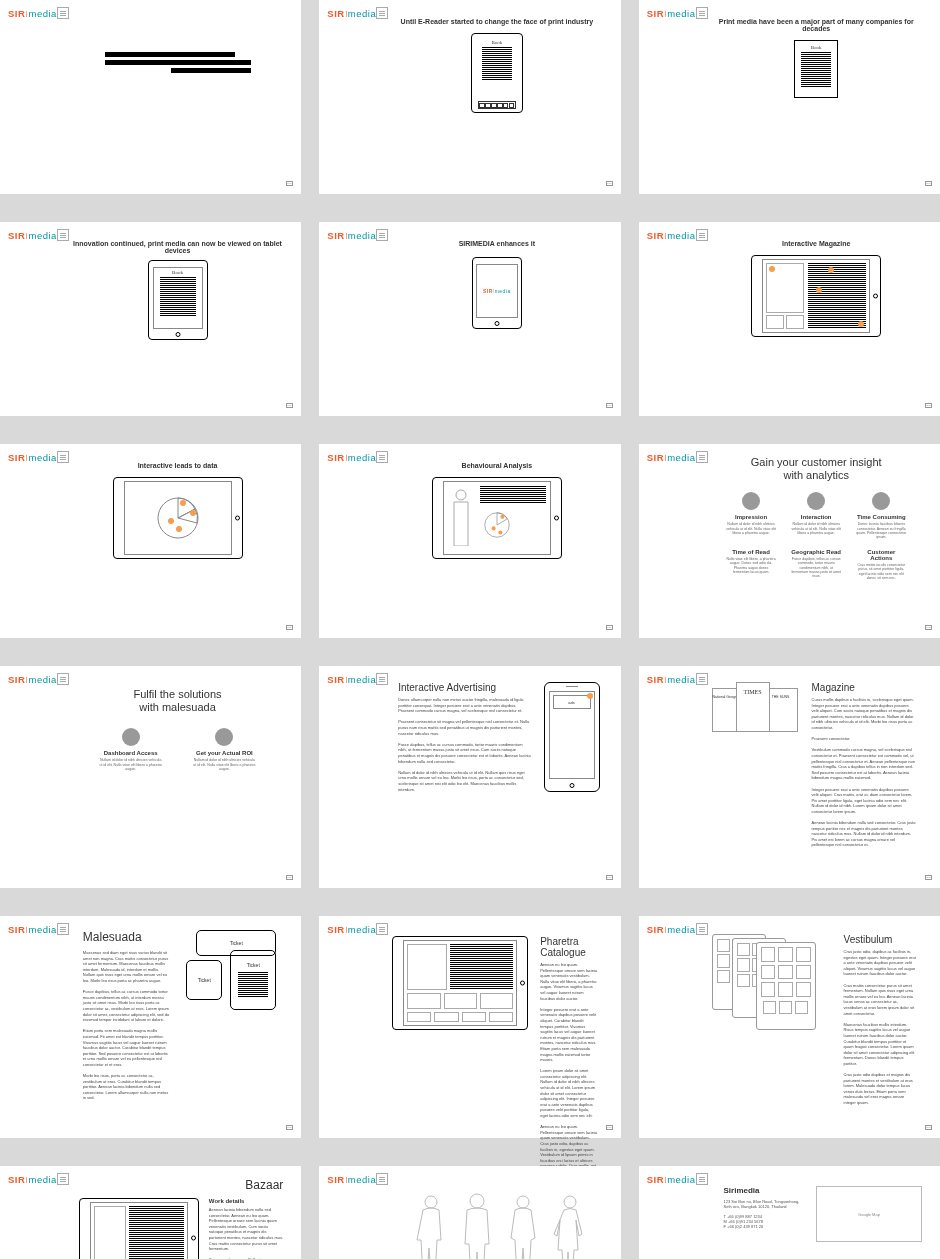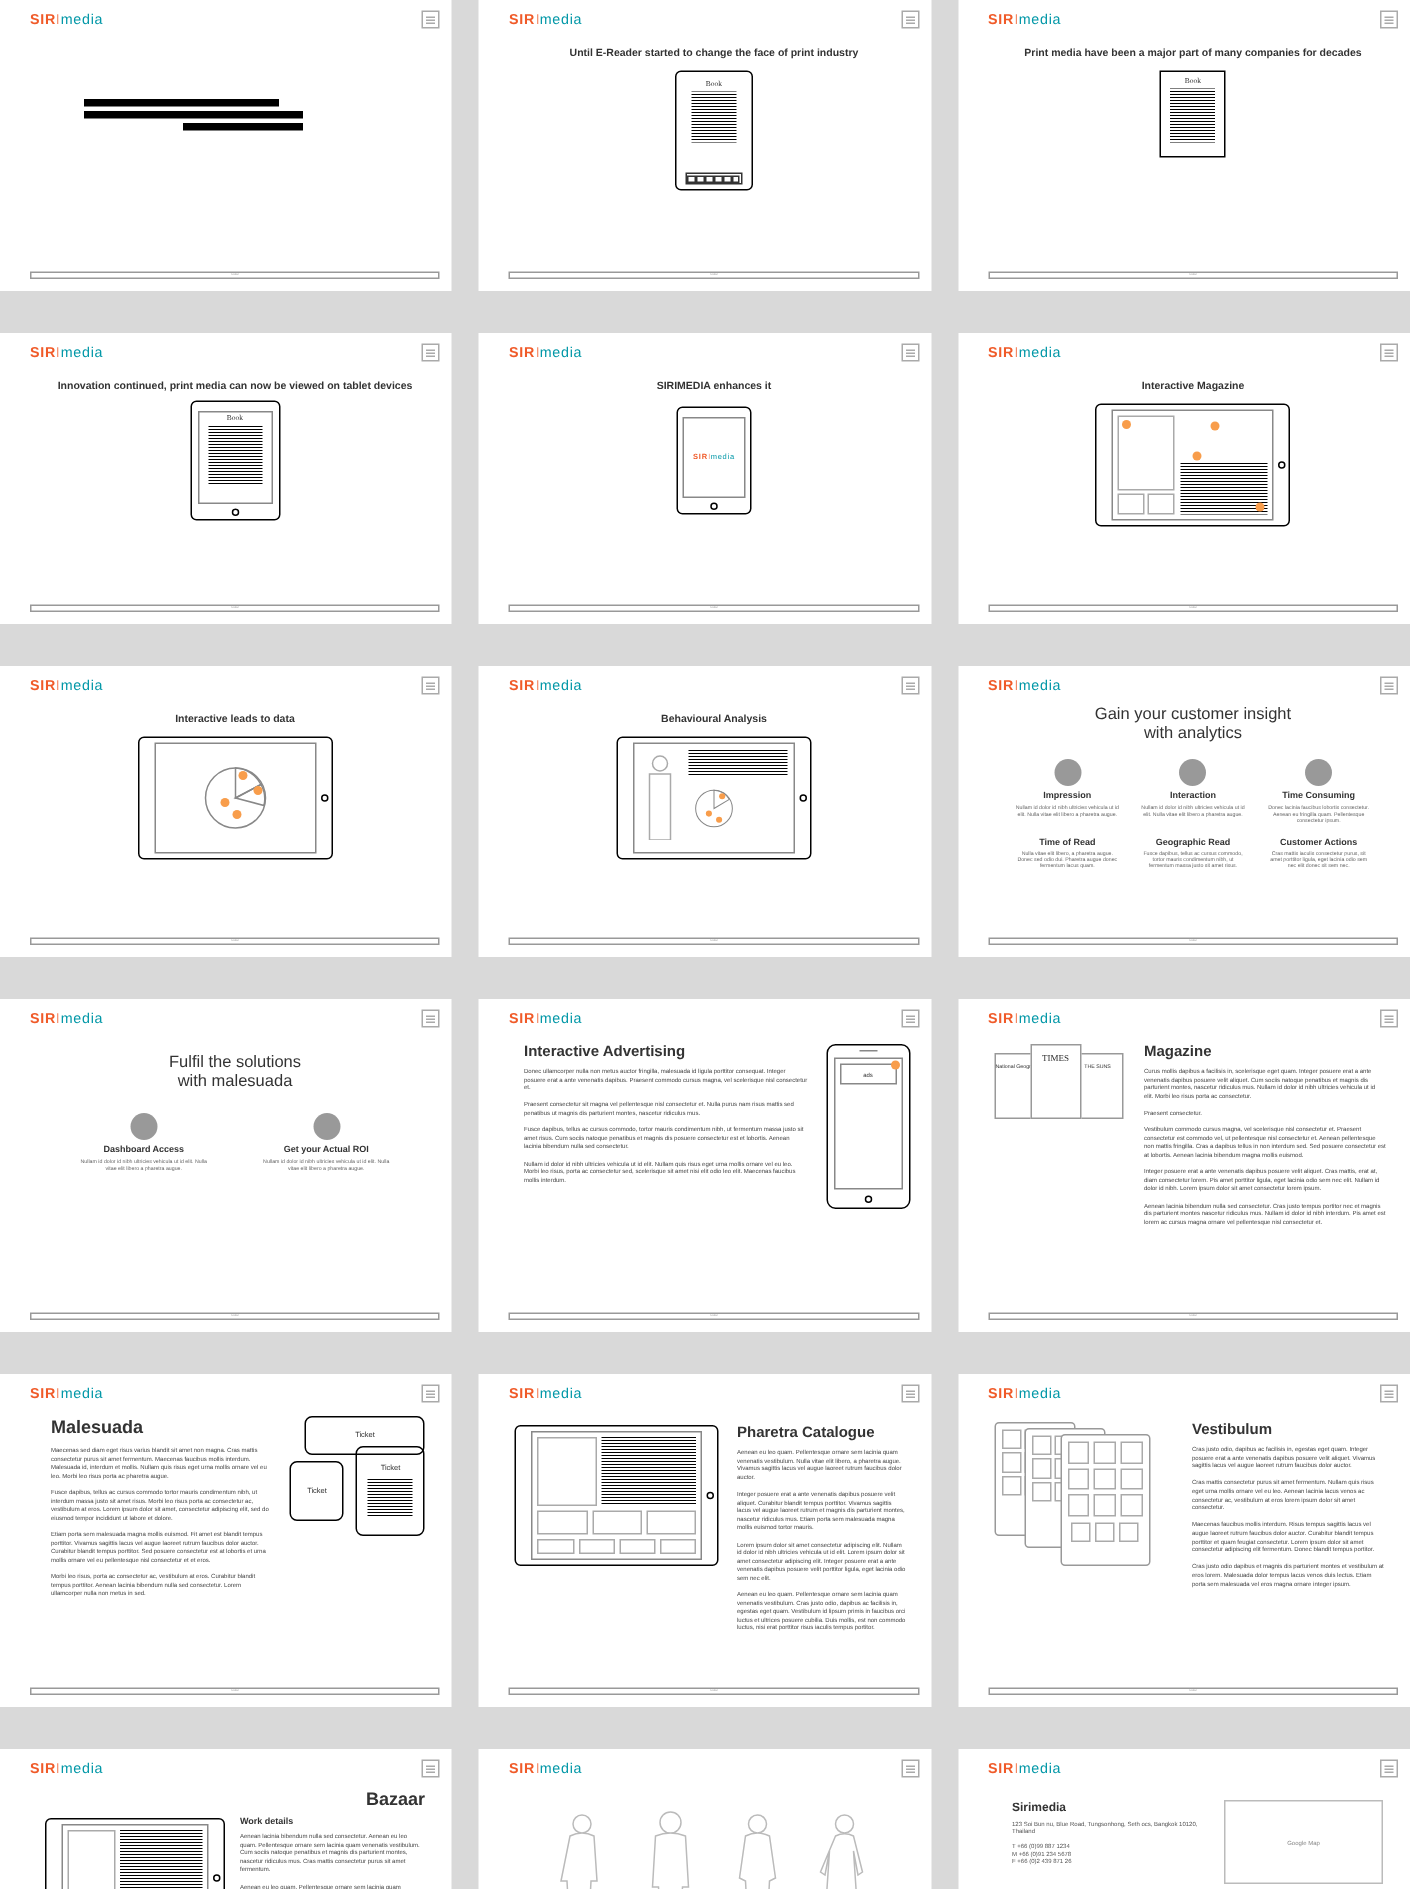--- a/index.html
+++ b/index.html
@@ -1,18 +1,18 @@
 <!DOCTYPE html>
 <html><head>
 <meta charset="utf-8">
 <style>
   * { box-sizing: border-box; margin: 0; padding: 0; }
   body { background: #d9d9d9; font-family: Arial, sans-serif; font-size: 6px; color: #333; }
   .grid { display: grid; grid-template-columns: repeat(3, 1fr); gap: 28px 18px; padding: 0; width: 940px; }
-  .slide { background: #fff; position: relative; width: 100%; height: 194px; padding: 6px 8px 8px 20px; display: flex; flex-direction: column; }
+  .slide { background: #fff; position: relative; width: 100%; height: 194px; padding: 6px 8px 8px 8px; display: flex; }
   .slide.tall { height: 222px; }
   .head { display: flex; justify-content: space-between; align-items: center; height: 14px; }
   .logo { font-weight: bold; font-size: 9.5px; letter-spacing: 0.5px; }
   .logo .s1 { color: #f05a28; }
   .logo .bar { color: #f05a28; display:inline-block; transform: scaleX(0.4); }
   .logo .s2 { color: #0097a7; font-weight: normal; }
   .menu { width: 12px; height: 12px; border: 1px solid #aaa; display: flex; flex-direction: column; justify-content: center; gap: 1px; padding: 2px; }
   .menu div { height: 1px; background: #aaa; }
   .body { flex: 1; position: relative; }
   .footer-bar { height: 5px; border: 1px solid #999; margin-top: auto; font-size: 2px; text-align: center; color: #999; line-height: 3px; }
@@ -26,21 +26,21 @@
   .device.tablet-land .homebtn { right: 2px; left: auto; top: 50%; transform: translateY(-50%); bottom: auto; }
   .squiggle { background: repeating-linear-gradient(#000 0, #000 0.6px, transparent 0.6px, transparent 2px); }
   .dot { width: 6px; height: 6px; background: #f89d4b; border-radius: 50%; position: absolute; }
   .circle-grey { width: 18px; height: 18px; background: #999; border-radius: 50%; margin: 0 auto 4px; }
   .analytics-grid { display: grid; grid-template-columns: repeat(3, 1fr); gap: 10px 14px; padding: 10px 18px 0; }
   .ana-item { text-align: center; }
   .ana-item .lbl { font-weight: bold; font-size: 6px; margin-bottom: 2px; }
   .ana-item .desc { font-size: 3.5px; color: #666; line-height: 1.2; }
   .two-col { display: flex; gap: 30px; justify-content: center; margin-top: 14px; padding: 0 30px; }
   .two-col .ana-item { flex: 1; }
-  .sec-title { font-weight: bold; font-size: 10px; margin-bottom: 4px; }
+  .sec-title { font-weight: normal; font-size: 10px; margin-bottom: 4px; }
   .body-text { font-size: 4px; color: #444; line-height: 1.4; }
   .mag-stack { position: relative; width: 90px; height: 60px; }
   .mag-card { position: absolute; border: 1px solid #999; background: #fff; width: 34px; height: 44px; font-size: 4px; text-align: center; padding-top: 6px; }
   .app-stack { position: relative; width: 120px; height: 96px; }
   .app-card { position: absolute; border: 1px solid #999; background: #fff; border-radius: 3px; padding: 4px; }
   .app-grid { display: grid; grid-template-columns: repeat(3, 1fr); gap: 2px; }
   .app-grid div { border: 1px solid #aaa; aspect-ratio: 1; }
   .people-row { display: flex; justify-content: space-around; align-items: flex-end; padding: 16px 20px 0; height: 110px; }
   .person { width: 40px; height: 90px; }
   .ticket { border: 1.5px solid #000; border-radius: 5px; font-size: 5px; text-align: center; display: flex; align-items: center; justify-content: center; position: absolute; }

